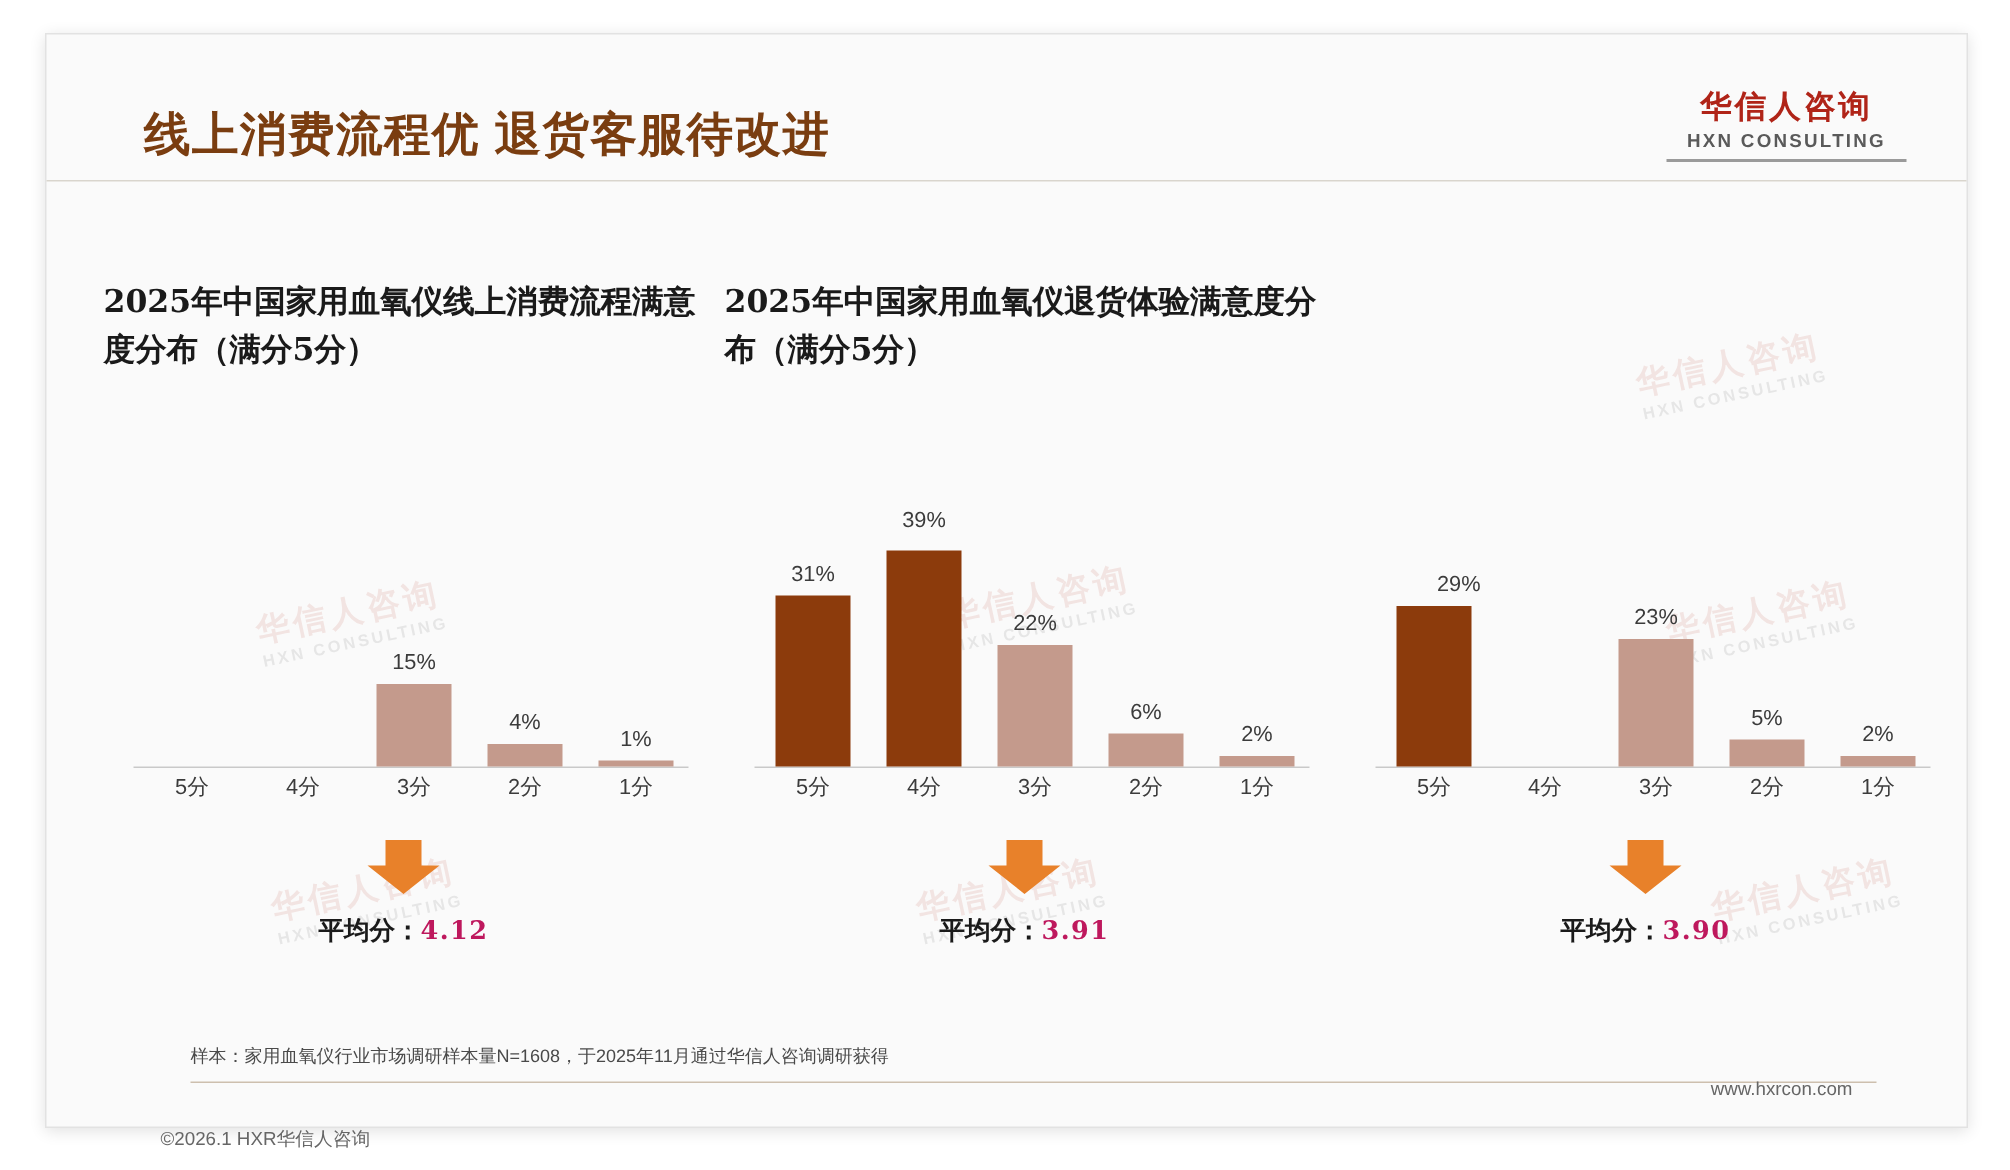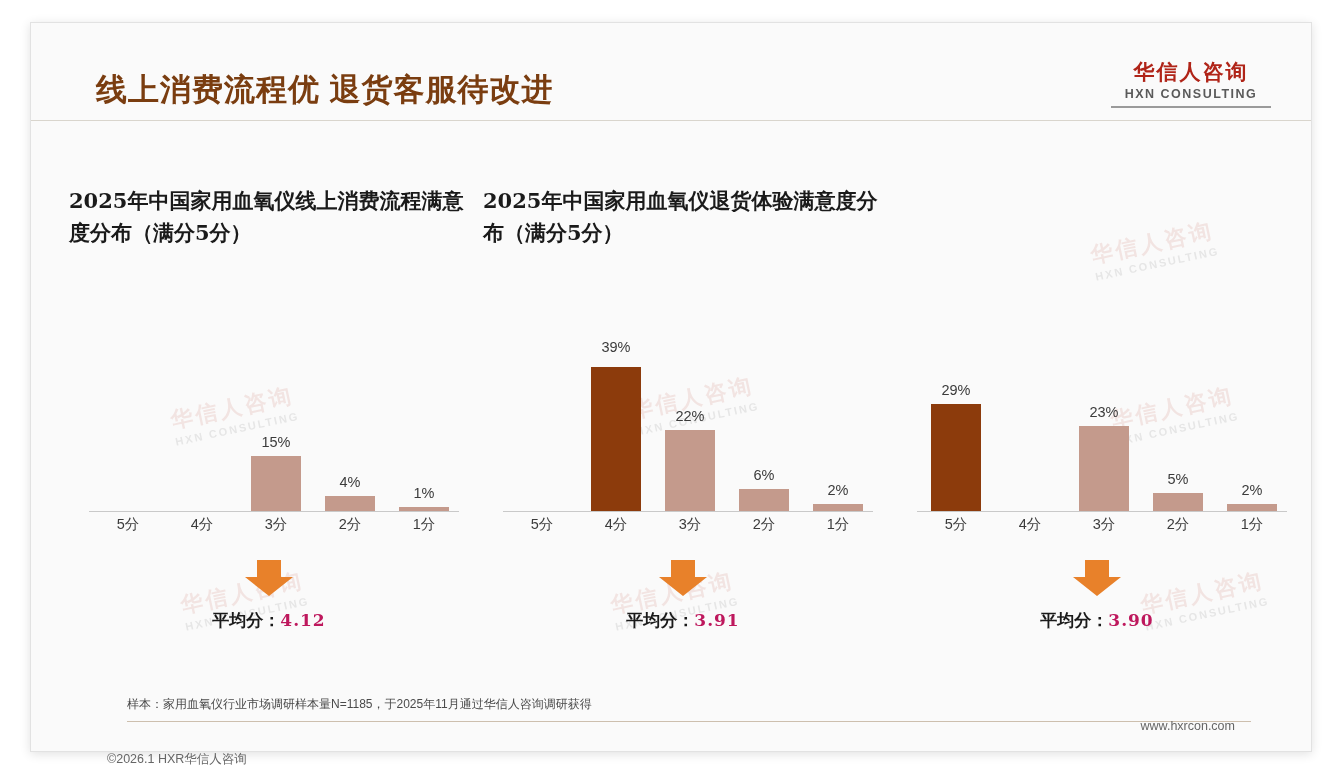--- a/index.html
+++ b/index.html
@@ -296,20 +296,24 @@
         </div>
         <div class="avg">
           <span>平均分：</span><span class="val">4.12</span>
         </div>
       </div>
 
       <div class="panel p1">
         <div class="panel-title">2025年中国家用血氧仪退货体验满意度分布（满分5分）</div>
         <div class="chart">
           <div class="plot">
+              <div class="bar-col" style="left: 8px;">
+                <div class="bar" style="height: 114px; background: rgb(140, 59, 12);"></div>
+                <div class="bar-label" style="bottom: 120px;">31%</div>
+              </div>
               <div class="bar-col" style="left: 82px;">
                 <div class="bar" style="height: 144px; background: rgb(140, 59, 12);"></div>
                 <div class="bar-label" style="bottom: 156px;">39%</div>
               </div>
               <div class="bar-col" style="left: 156px;">
                 <div class="bar" style="height: 81px; background: rgb(196, 154, 140);"></div>
                 <div class="bar-label" style="bottom: 87px;">22%</div>
               </div>
               <div class="bar-col" style="left: 230px;">
                 <div class="bar" style="height: 22px; background: rgb(196, 154, 140);"></div>
@@ -335,21 +339,21 @@
         <div class="avg">
           <span>平均分：</span><span class="val">3.91</span>
         </div>
       </div>
 
       <div class="panel p2">
         <div class="chart">
           <div class="plot">
               <div class="bar-col" style="left: 8px;">
                 <div class="bar" style="height: 107px; background: rgb(140, 59, 12);"></div>
-                <div class="bar-label" style="bottom: 113px;">29%</div>
+                <div class="bar-label" style="bottom: 113px; text-align: right;">29%</div>
               </div>
               <div class="bar-col" style="left: 156px;">
                 <div class="bar" style="height: 85px; background: rgb(196, 154, 140);"></div>
                 <div class="bar-label" style="bottom: 91px;">23%</div>
               </div>
               <div class="bar-col" style="left: 230px;">
                 <div class="bar" style="height: 18px; background: rgb(196, 154, 140);"></div>
                 <div class="bar-label" style="bottom: 24px;">5%</div>
               </div>
               <div class="bar-col" style="left: 304px;">
@@ -368,21 +372,21 @@
           <svg width="60" height="36" viewBox="0 0 60 36">
             <polygon points="18,0 42,0 42,17 54,17 30,36 6,17 18,17" fill="#e8812a"></polygon>
           </svg>
         </div>
         <div class="avg">
           <span>平均分：</span><span class="val">3.90</span>
         </div>
       </div>
     </div>
 
-    <div class="note">样本：家用血氧仪行业市场调研样本量N=1185，于2025年11月通过华信人咨询调研获得</div>
+    <div class="note">样本：家用血氧仪行业市场调研样本量N=1608，于2025年11月通过华信人咨询调研获得</div>
 
     <div class="footer">
       <div class="foot-left">©2026.1 HXR华信人咨询</div>
       <div class="foot-right">www.hxrcon.com</div>
     </div>
 
   </div>
 </div>
 
 </body></html>

